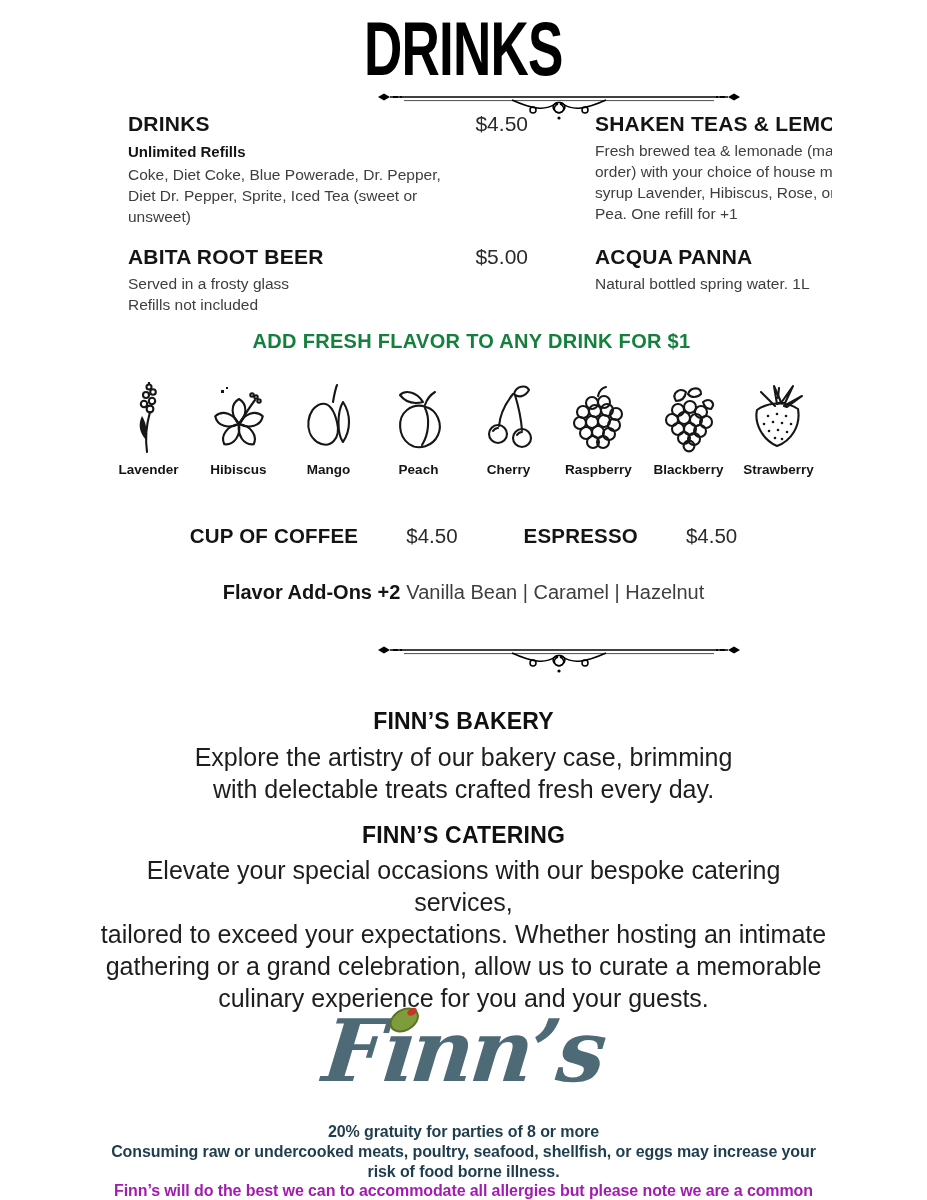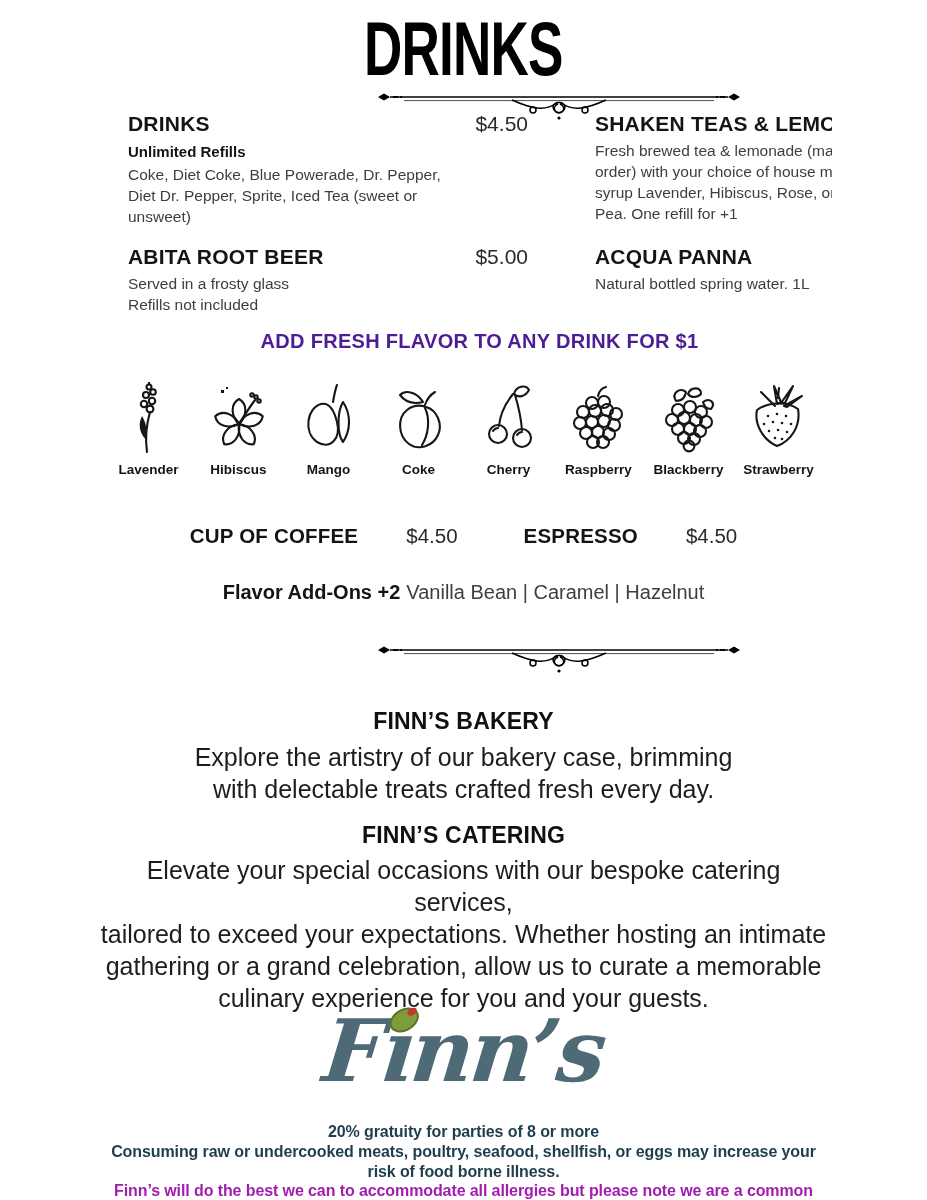--- a/index.html
+++ b/index.html
@@ -25,22 +25,22 @@
     display:grid; grid-template-columns:400px 410px; column-gap:67px; row-gap:18px;
     align-items:start;
   }
   .mi-head { display:flex; justify-content:space-between; align-items:baseline; }
   .mi-name { font-size:21px; font-weight:800; color:#141414; letter-spacing:0.2px; }
   .mi-price { font-size:21px; font-weight:400; color:#2a2a2a; }
   .mi-sub { font-size:15px; font-weight:700; color:#141414; margin-top:7px; }
   .mi-desc { font-size:15.5px; font-weight:400; color:#3e3e3e; line-height:1.36;
              margin-top:4px; white-space:pre-line; }
   
-  .flavor-heading { position:absolute; top:330px; left:16px; width:100%; text-align:center;
-    font-size:20px; font-weight:800; letter-spacing:0.3px; color:#4c1d95; }
+  .flavor-heading { position:absolute; top:330px; left:8px; width:100%; text-align:center;
+    font-size:20px; font-weight:800; letter-spacing:0.3px; color:#15803d; }
   .flavors { position:absolute; top:380px; left:0; width:100%;
     display:flex; justify-content:center; align-items:flex-end; gap:4px; }
   .fl { width:86px; display:flex; flex-direction:column; align-items:center; }
   .fl svg { display:block; }
   .fl-label { font-size:13.5px; font-weight:700; color:#141414; margin-top:6px; white-space:nowrap; }
   
   .coffee-row { position:absolute; top:524px; left:0; width:100%;
     display:flex; justify-content:center; align-items:center; }
   .c-name { font-size:20.5px; font-weight:800; color:#141414; letter-spacing:0.2px; }
   .c-price { font-size:20.5px; font-weight:400; color:#2a2a2a; margin-left:48px; }
@@ -185,21 +185,21 @@
 
     <div class="fl">
       <svg width="68" height="72" viewBox="0 0 68 72">
         <g class="icon-stroke">
           <path d="M22,26 C12,34 13,52 24,60 C34,67 48,62 53,51 C58,40 52,26 41,23 C33,20 27,22 22,26 Z"></path>
           <path d="M40,24 C45,34 44,50 37,61"></path>
           <path d="M40,21 C42,15 45,11 50,8"></path>
           <path d="M38,18 C31,7 20,6 15,11 C21,19 30,20 38,18 Z"></path>
         </g>
       </svg>
-      <div class="fl-label">Coke</div>
+      <div class="fl-label">Peach</div>
     </div>
 
     <div class="fl">
       <svg width="62" height="74" viewBox="0 0 62 74">
         <g class="icon-stroke">
           <path d="M36,12 C38,4 48,2 51,8 C47,15 40,16 36,12 Z"></path>
           <path d="M35,12 C27,22 22,32 21,44"></path>
           <path d="M37,13 C41,26 43,36 44,48"></path>
           <circle cx="20" cy="52" r="9"></circle>
           <circle cx="44" cy="56" r="9"></circle>

